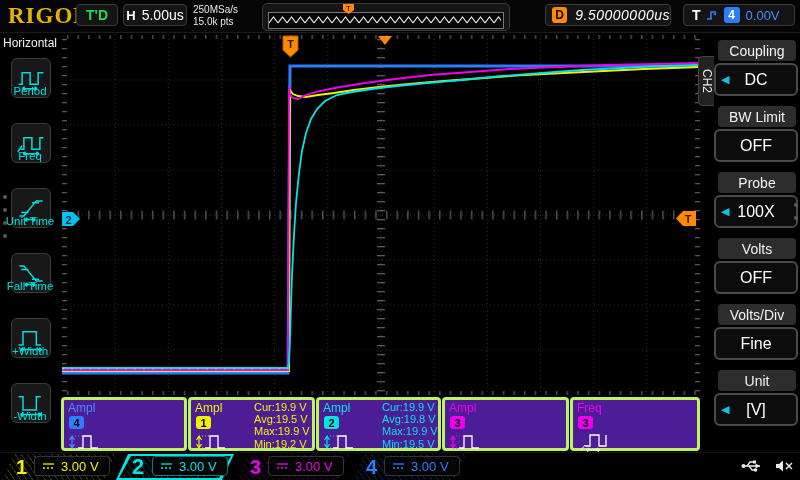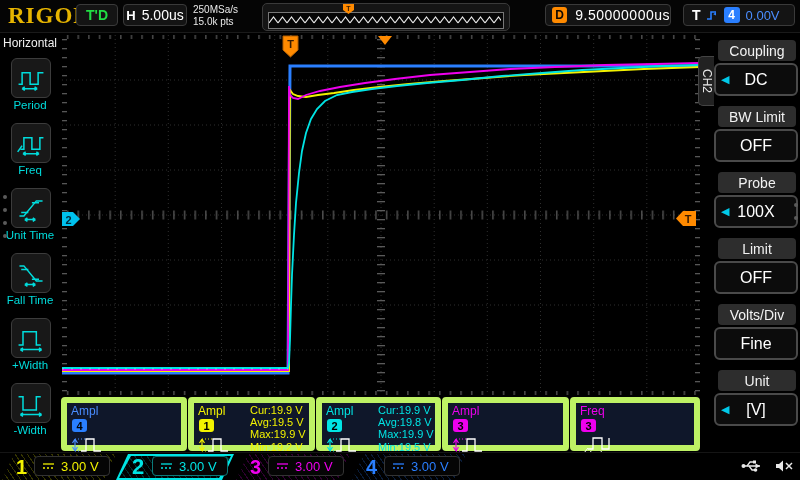--- a/index.html
+++ b/index.html
@@ -14,49 +14,49 @@
         display:flex;align-items:center;justify-content:center;box-sizing:border-box;}
   .td-txt{color:#21dd44;font-weight:bold;font-size:14px;}
   .h-lbl{color:#fff;font-weight:bold;font-size:13px;margin-right:6px;}
   .h-val{color:#fff;font-size:14px;}
   .srate{left:193px;top:4px;color:#e8e8e8;font-size:10px;line-height:12px;}
   .pv-outer{left:262px;top:3px;width:246px;height:26px;background:#151515;
             border:1px solid #3a3a3a;border-radius:5px;}
   .pv-inner{left:5px;top:8px;width:234px;height:15px;background:#060606;border:1px solid #777;}
   .d-badge{width:16px;height:16px;background:#ff8a00;border-radius:3px;color:#100800;
            font-weight:bold;font-size:12px;display:flex;align-items:center;justify-content:center;margin:0 8px 0 6px;}
-  .d-val{color:#fff;font-size:14px;letter-spacing:.5px;}
+  .d-val{color:#fff;font-size:14px;letter-spacing:.5px;font-style:italic;}
   .t-lbl{color:#fff;font-weight:bold;font-size:14px;margin:0 5px 0 8px;}
   .t4-badge{width:16px;height:16px;border-radius:3px;color:#fff;font-weight:bold;font-size:12px;
             display:flex;align-items:center;justify-content:center;margin:0 6px;}
   .t-lev{font-size:13px;}
   
   #leftmenu{left:0;top:33px;width:60px;height:419px;background:#000;}
   .lm-title{left:0;top:3px;width:60px;text-align:center;color:#f0f0f0;font-size:12px;}
   .lm-group{width:60px;text-align:center;}
   .lm-btn{left:11px;width:38px;height:38px;background:#181818;border:1px solid #3c3c3c;
           border-radius:6px;display:flex;align-items:center;justify-content:center;}
-  .lm-label{left:0;width:60px;top:41px;color:#00dcdc;font-size:11.5px;text-align:center;white-space:nowrap;}
+  .lm-label{left:0;width:60px;top:27px;color:#00dcdc;font-size:11.5px;text-align:center;white-space:nowrap;}
   .dotcol div{width:4px;height:4px;border-radius:50%;background:#5a5a5a;margin-bottom:9px;}
   
   #rightmenu{left:698px;top:33px;width:102px;height:419px;}
   .rm-tab{left:0;top:23px;width:15px;height:48px;background:#222;border:1px solid #444;border-right:none;
           border-radius:5px 0 0 5px;color:#e8e8e8;font-size:12px;display:flex;align-items:center;
           justify-content:center;writing-mode:vertical-rl;}
   .rm-item{left:16px;width:86px;}
   .rm-label{left:4px;top:0;width:78px;height:21px;background:#2d2d2d;border-radius:4px;color:#f2f2f2;
             font-size:14px;display:flex;align-items:center;justify-content:center;}
   .rm-value{left:0;top:23px;width:84px;height:33px;background:#0c0c0c;border:2px solid #4a4a4a;
             border-radius:6px;color:#fff;font-size:16px;display:flex;align-items:center;
             justify-content:center;box-sizing:border-box;position:absolute;}
   .rm-arrow{position:absolute;left:5px;color:#00c8e8;font-size:11px;}
   
   #measurebar{left:61px;top:397px;width:640px;height:54px;display:flex;gap:1px;}
-  .mpanel{border:6px solid #bef264;border-radius:4px;background:#0f172a;box-sizing:border-box;
-          padding:1px 4px;font-size:11px;display:grid;grid-template-columns:52px 1fr;}
+  .mpanel{border:3px solid #bef264;border-radius:4px;background:#4c1d95;box-sizing:border-box;
+          padding:1px 4px;font-size:11px;display:grid;grid-template-columns:52px 1fr;gap:7px;}
   .mtype{font-size:12px;}
   .mbadge{width:15px;height:13px;border-radius:3px;color:#000;font-size:11px;font-weight:bold;
           display:flex;align-items:center;justify-content:center;margin:1px 0 0 1px;}
   .mline{white-space:nowrap;line-height:12.2px;}
   
   #bottombar{left:0;top:452px;width:800px;height:28px;background:#000;border-top:1px solid #151515;}
   .chblock{top:1px;height:26px;}
   .ch-shape{position:absolute;inset:0;clip-path:polygon(12px 0,100% 0,calc(100% - 12px) 100%,0 100%);}
   .ch-sel-border{position:absolute;inset:0;clip-path:polygon(12px 0,100% 0,calc(100% - 12px) 100%,0 100%);}
   .ch-num{position:absolute;top:0px;font-size:20px;font-weight:bold;line-height:26px;}
@@ -285,21 +285,21 @@
 
   <div class="abs rm-item" style="top:139px;">
     <div class="abs rm-label">Probe</div>
     <div class="rm-value">
         <span class="rm-arrow">◀</span>
       <span>100X</span>
       </div>
   </div>
 
   <div class="abs rm-item" style="top:205px;">
-    <div class="abs rm-label">Limit</div>
+    <div class="abs rm-label">Volts</div>
     <div class="rm-value">
         <span>OFF</span>
       </div>
   </div>
 
   <div class="abs rm-item" style="top:271px;">
     <div class="abs rm-label">Volts/Div</div>
     <div class="rm-value">
         <span>Fine</span>
       </div>

